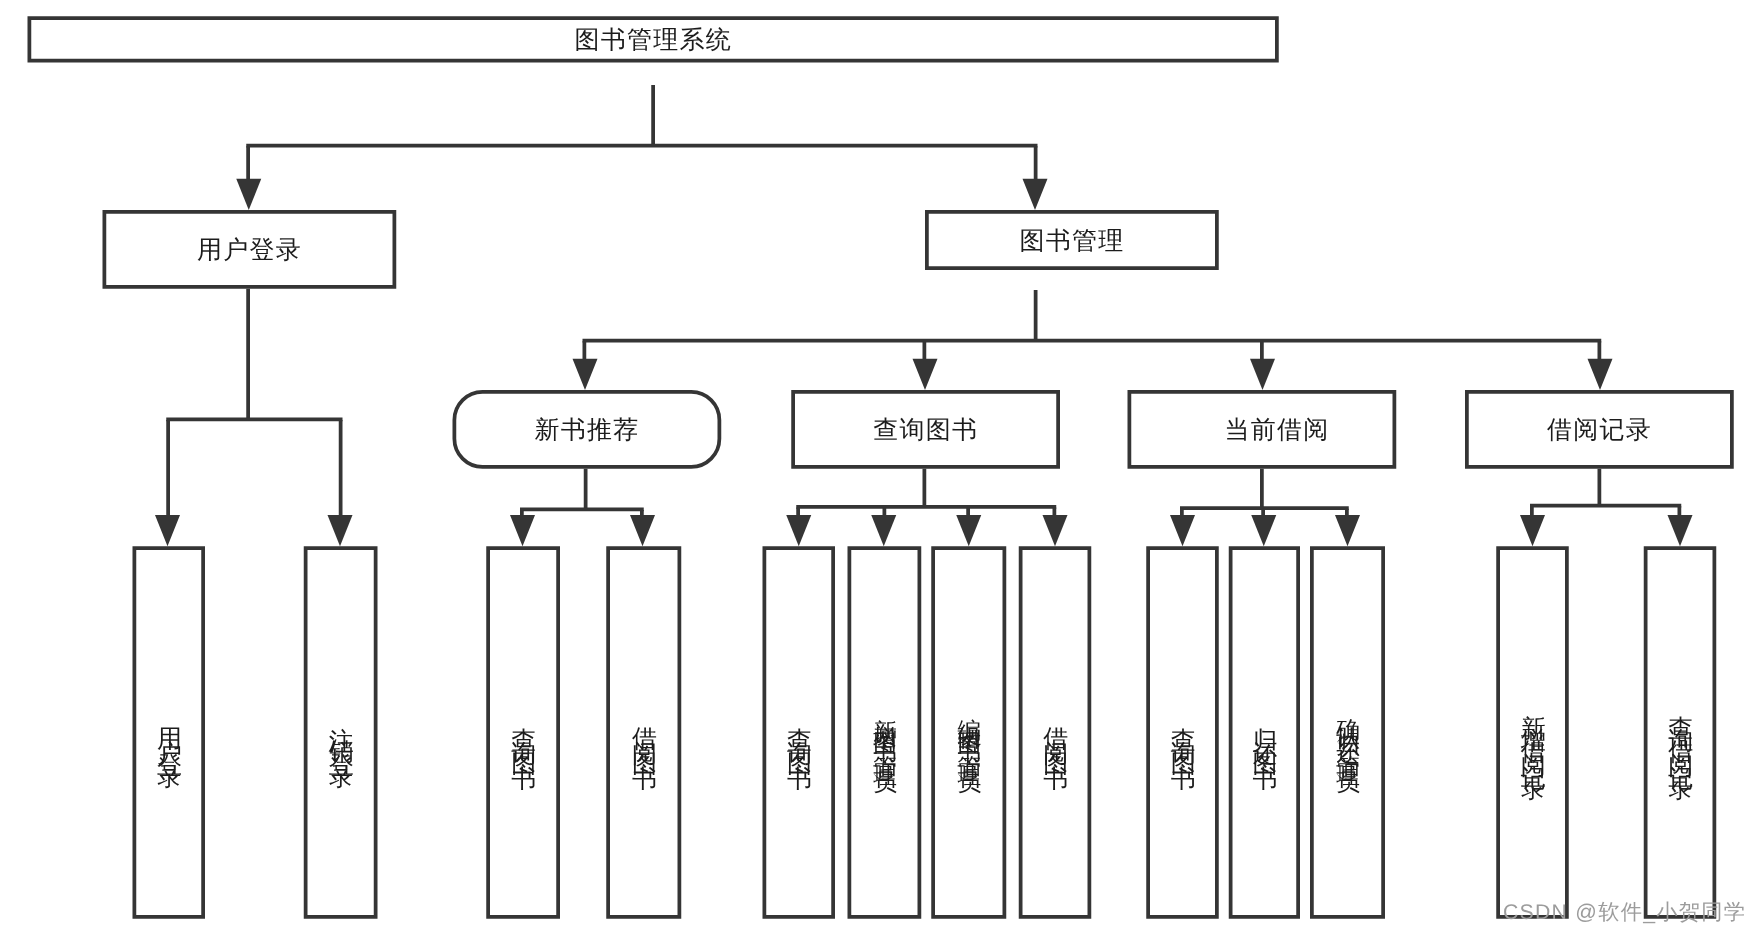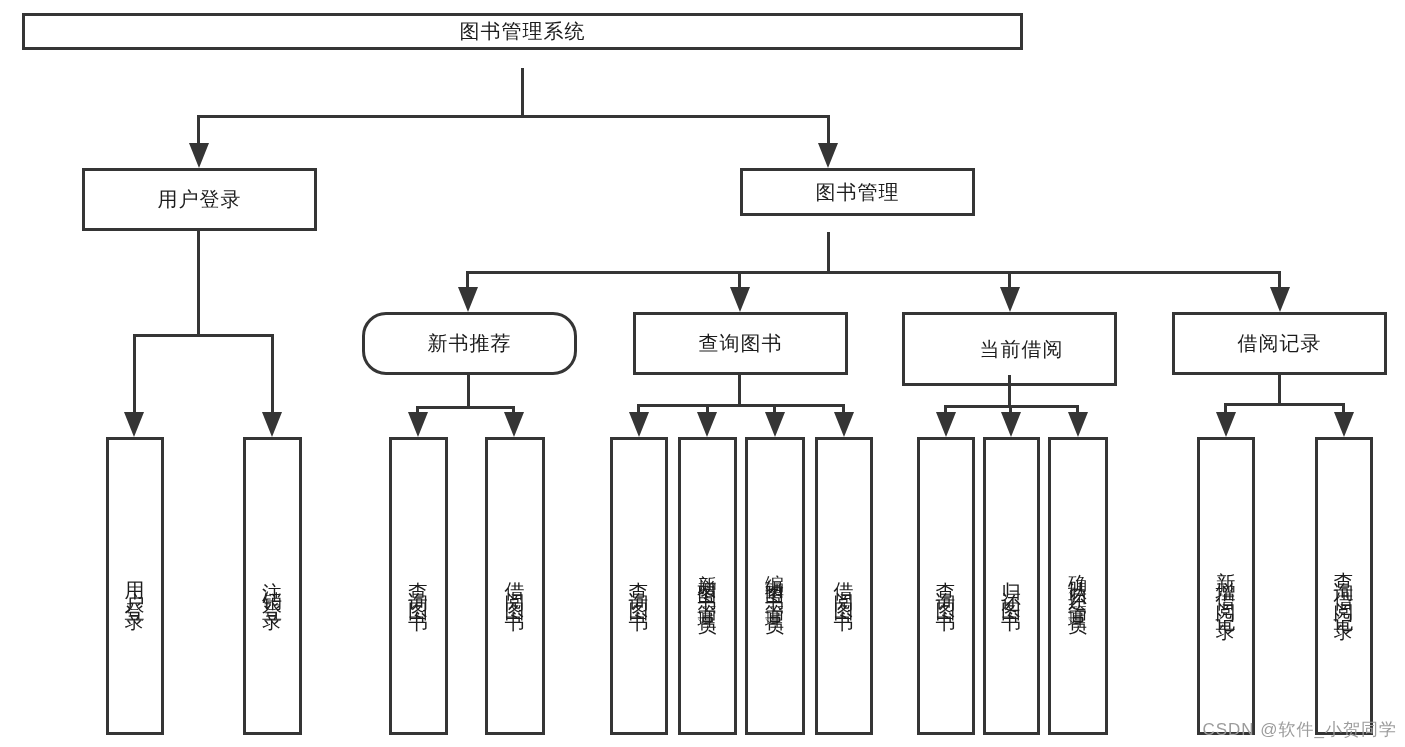--- a/index.html
+++ b/index.html
@@ -77,21 +77,21 @@
     </div>
 
   <div class="node" style="left:362px; top:312px; width:215px; height:63px;border-radius:24px;">
       <span>新书推荐</span>
     </div>
 
   <div class="node" style="left:633px; top:312px; width:215px; height:63px;">
       <span>查询图书</span>
     </div>
 
-  <div class="node" style="left:902px; top:312px; width:215px; height:74px;padding-left:24px;">
+  <div class="node" style="left:902px; top:312px; width:215px; height:63px;padding-left:24px;">
       <span>当前借阅</span>
     </div>
 
   <div class="node" style="left:1172px; top:312px; width:215px; height:63px;">
       <span>借阅记录</span>
     </div>
 
   <div class="node vnode" style="left:106px; top:437px; width:58px; height:298px;">
       <span class="vtext">用户登录</span>
     </div>

